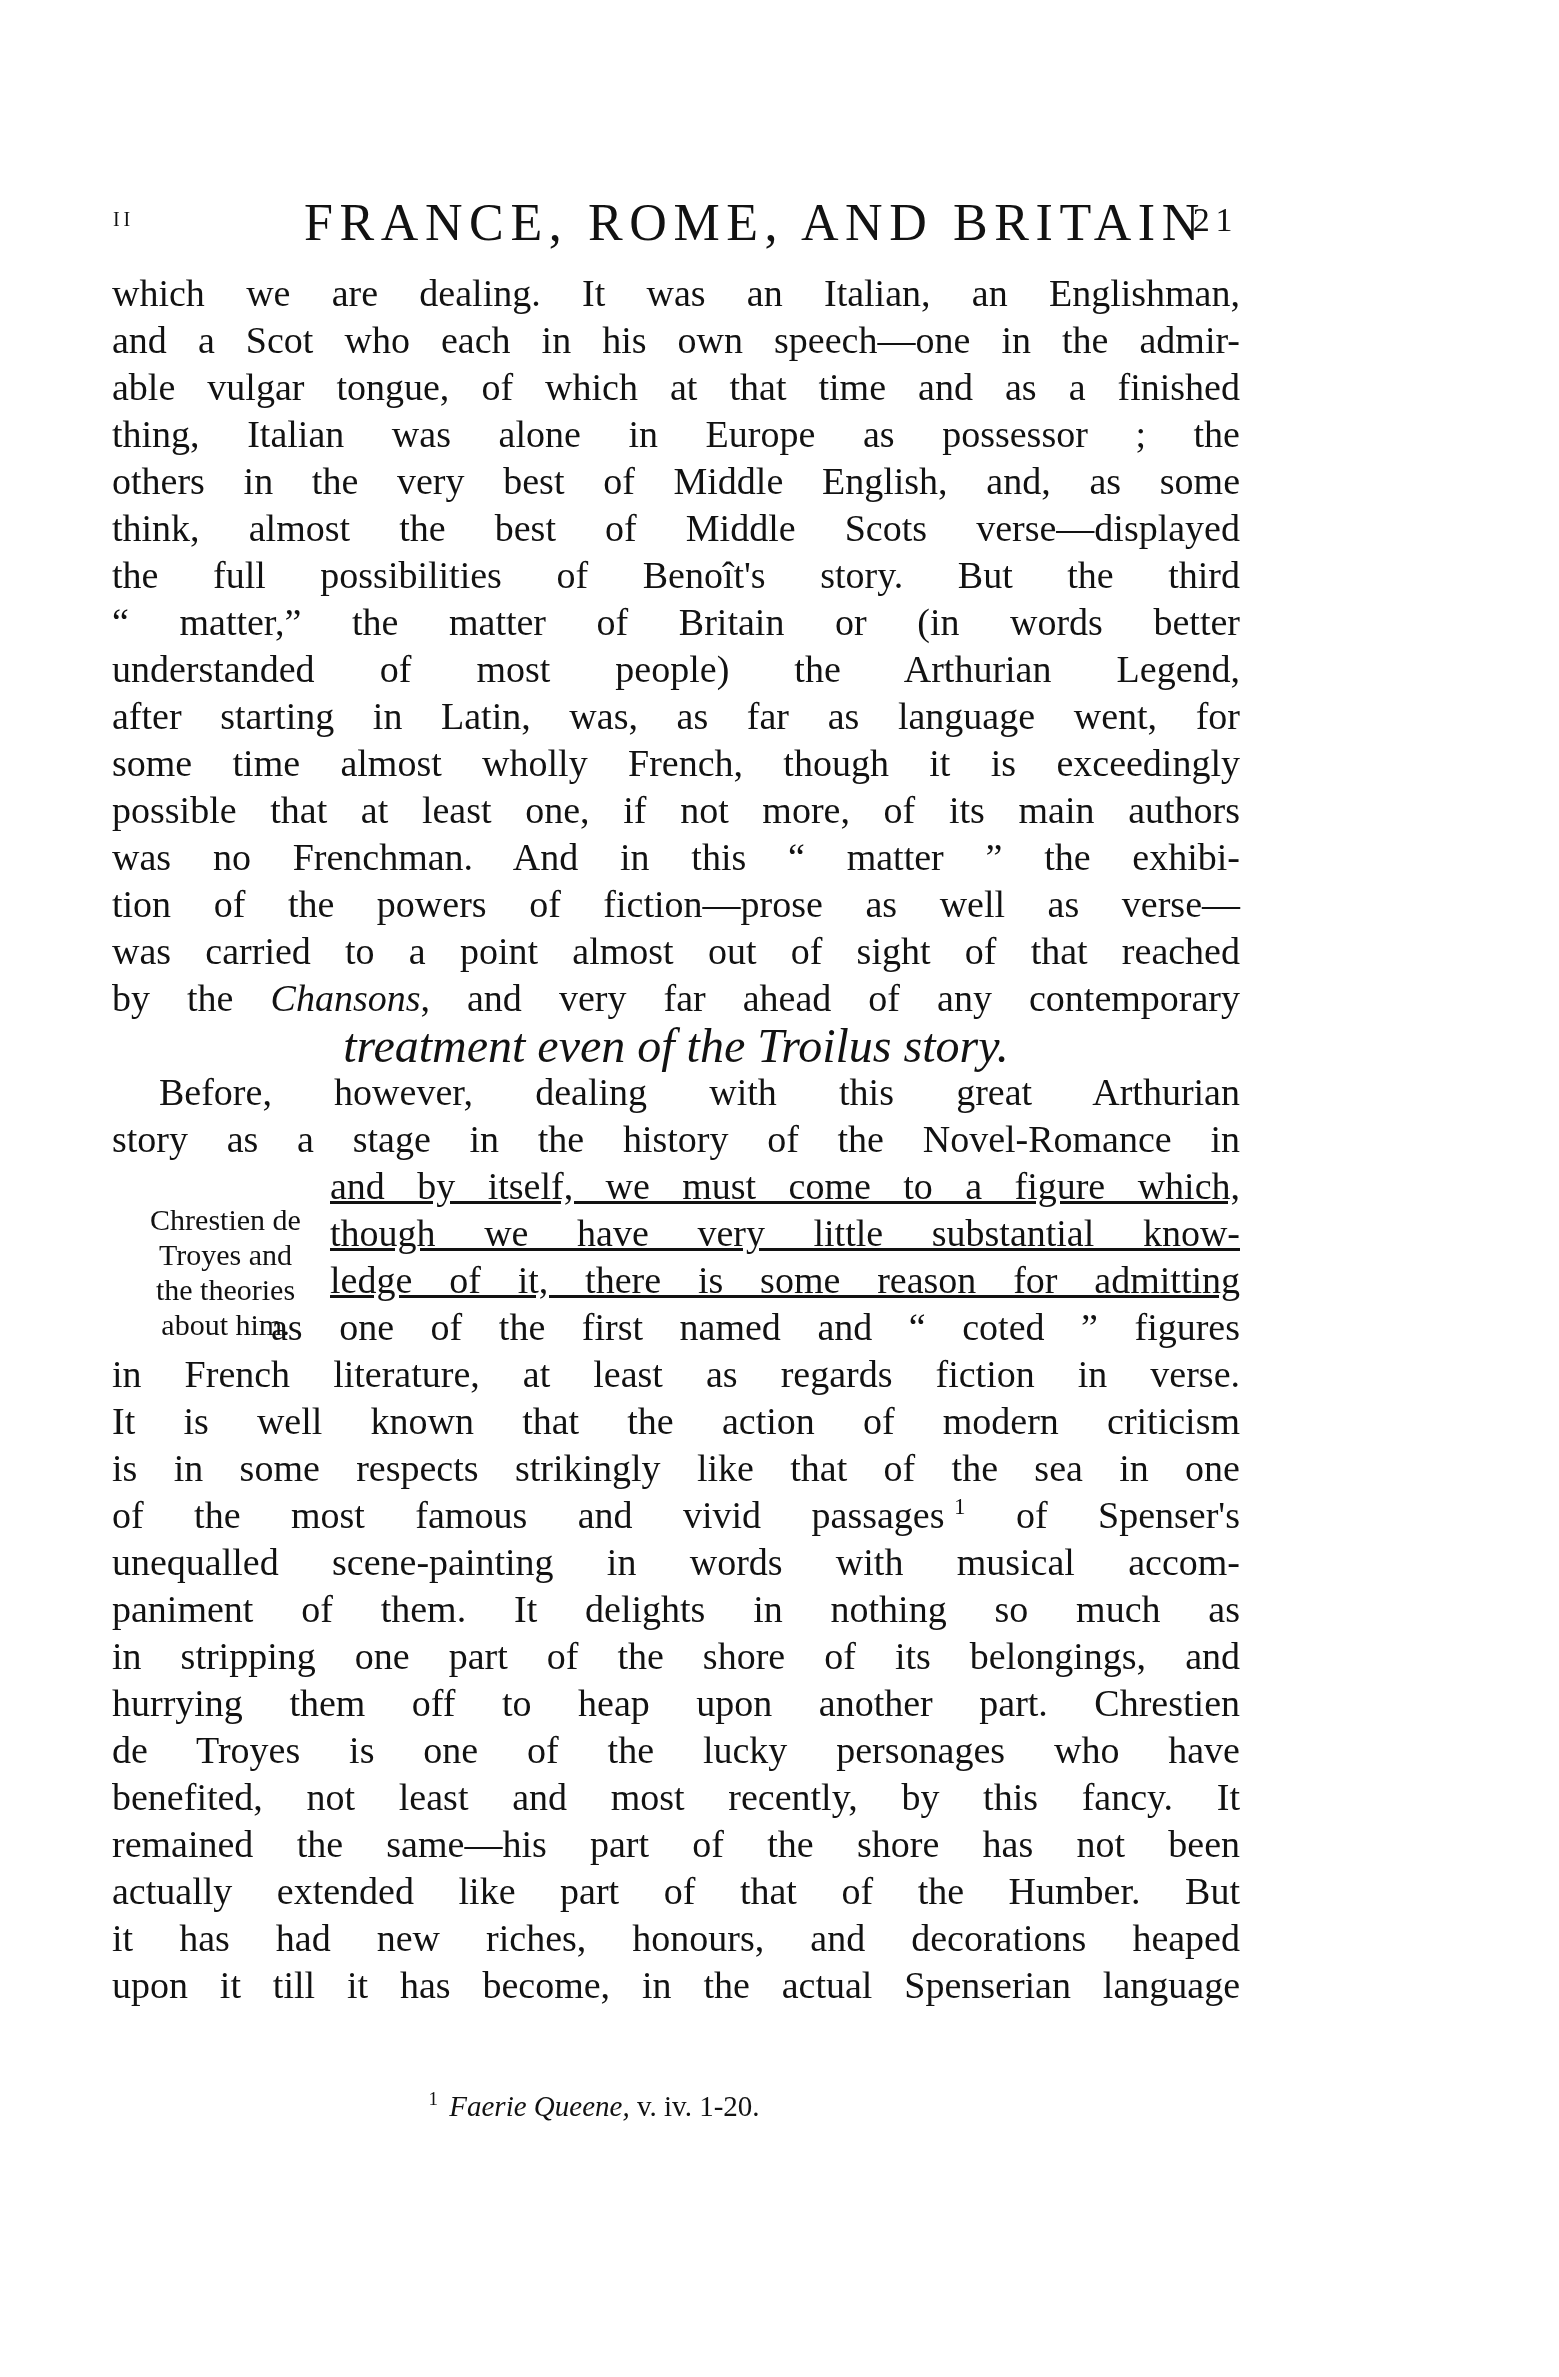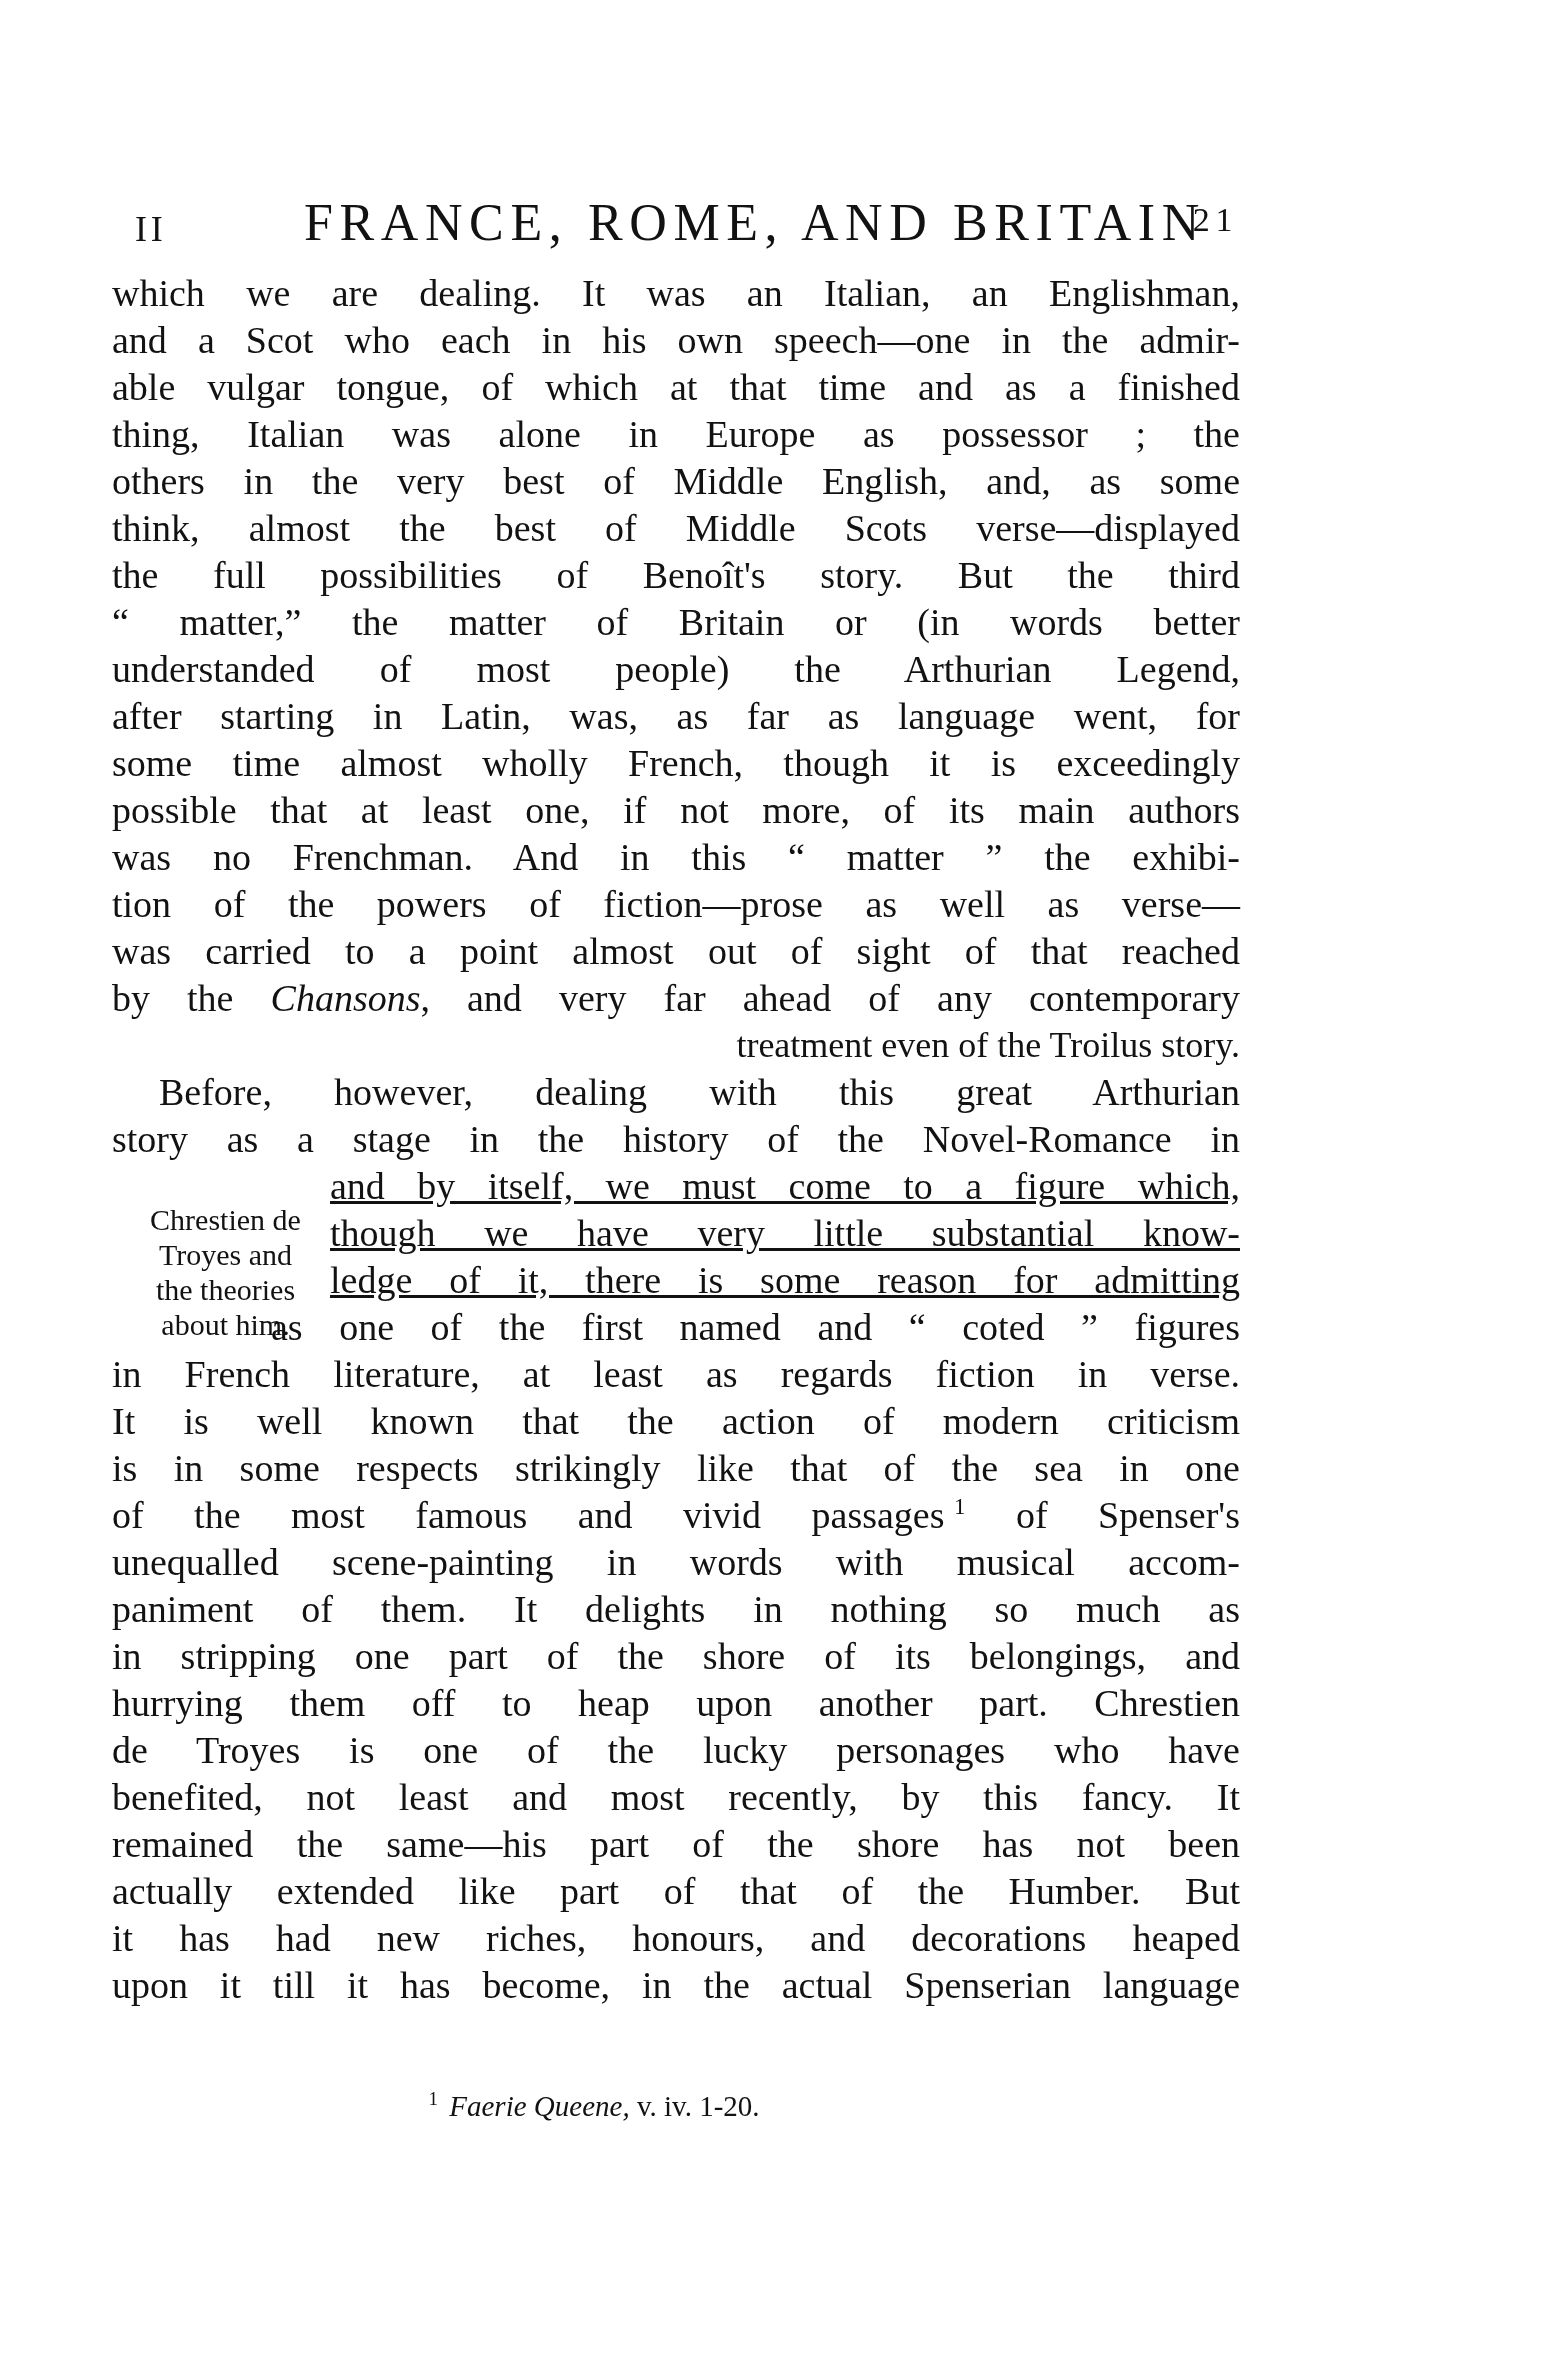--- a/index.html
+++ b/index.html
@@ -16,43 +16,43 @@
     position:absolute;
     left:112px;top:270px;
     width:1128px;
   }
   .header{
     position:absolute;
     left:112px;top:193px;
     width:1128px;height:51px;
   }
   .chapter-no{
-    position:absolute;left:23px;top:15px;
-    font-size:36px;letter-spacing:3.8px;text-align:center;
+    position:absolute;left:1px;top:15px;
+    font-size:20px;letter-spacing:3.8px;text-align:center;
   }
   .running-title{
     position:absolute;left:57%;top:0;
     transform:translateX(-50%);
     font-size:52px;letter-spacing:6.6px;white-space:nowrap;
   }
   .page-no{
     position:absolute;right:1.9px;top:7.6px;
     font-size:34px;letter-spacing:5.7px;margin-left:28px;
   }
   .ln{
     font-size:38px;line-height:47px;
     text-align:justify;text-align-last:justify;
     text-justify:inter-word;
     box-sizing:border-box;width:100%;
     white-space:normal;
   }
   .ln-end{
-    font-size:36px;line-height:47px;
-    text-align:right;
-    box-sizing:border-box;width:100%;
+    font-size:48px;line-height:47px;
+    text-align:center;
+    box-sizing:border-box;width:100%;font-style:italic;
   }
   .ind{padding-left:47px;}
   .beside{padding-left:218px;text-decoration:underline;}
   .beside2{padding-left:159px;}
   .it{font-style:italic;}
   .sup{vertical-align:super;font-size:23px;line-height:0;margin-left:9.5px;}
   .sidenote{
     position:absolute;
     left:21px;top:932px;
     width:185px;

